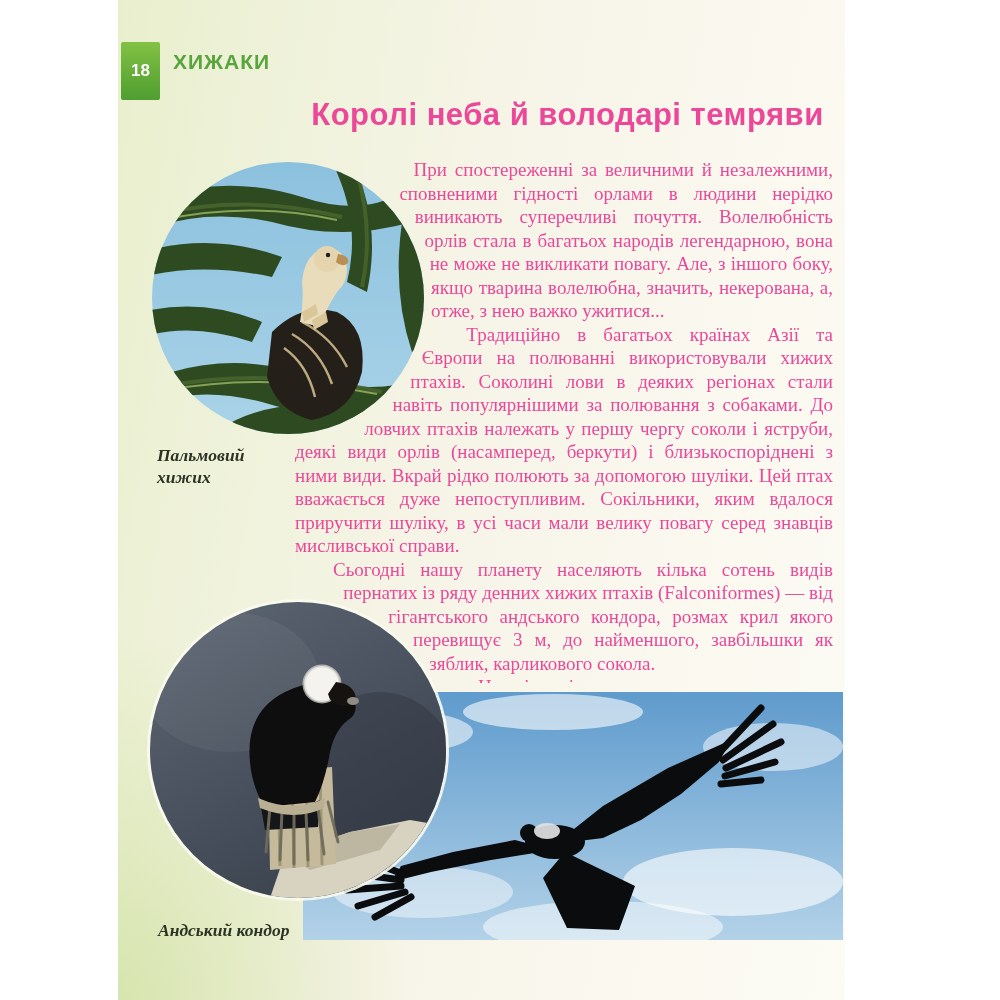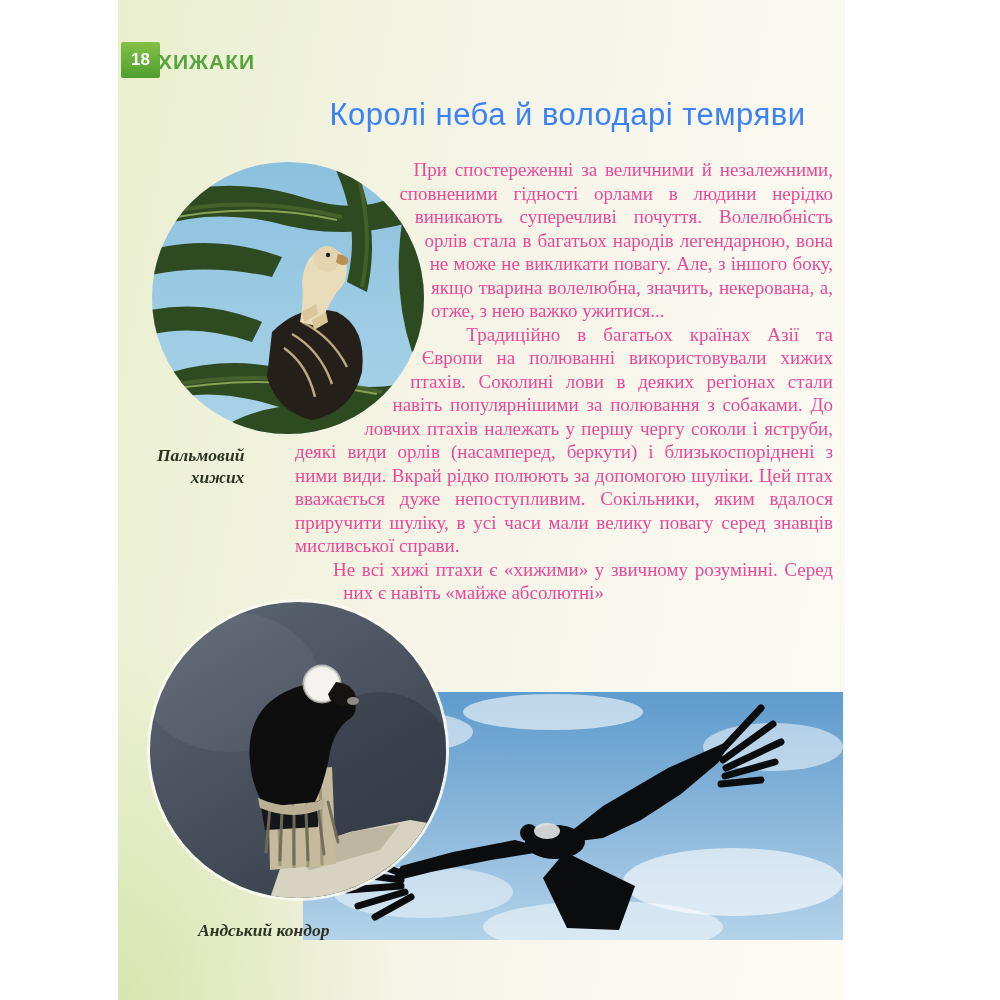--- a/index.html
+++ b/index.html
@@ -4,39 +4,39 @@
 <style>
   html,body{margin:0;padding:0;background:#ffffff;}
   #stage{position:relative;width:1000px;height:1000px;background:#ffffff;overflow:hidden;
          font-family:"Liberation Serif", serif;}
   
   #page{position:absolute;left:118px;top:0;width:727px;height:1000px;
         background:
           radial-gradient(ellipse 420px 520px at 0% 100%, rgba(196,218,140,0.55), rgba(196,218,140,0) 70%),
           linear-gradient(100deg,#e9efcd 0%,#eff2da 20%,#f6f4e7 45%,#faf8ee 70%,#fcfbf4 100%);}
   
-  .page-badge{position:absolute;left:121px;top:42px;width:39px;height:36px;border-radius:2px;
+  .page-badge{position:absolute;left:121px;top:42px;width:39px;height:58px;border-radius:2px;
         background:linear-gradient(#82c144,#4f9e31);display:flex;align-items:center;justify-content:center;
         color:#ffffff;font-family:"Liberation Sans",sans-serif;font-weight:bold;font-size:17px;}
-  .section-label{position:absolute;left:158px;top:50px;font-family:"Liberation Sans",sans-serif;
+  .section-label{position:absolute;left:173px;top:50px;font-family:"Liberation Sans",sans-serif;
         font-weight:700;font-size:21px;letter-spacing:1px;color:#58a53d;}
   .article-title{position:absolute;left:295px;top:97px;width:545px;text-align:center;
-        font-family:"Liberation Sans",sans-serif;font-weight:400;font-size:31px;color:#3b82f6;
+        font-family:"Liberation Sans",sans-serif;font-weight:700;font-size:31px;color:#ec4899;
         letter-spacing:0.5px;}
   
   .fig-circle{position:absolute;border-radius:50%;overflow:hidden;}
   #fig1{left:152px;top:162px;width:272px;height:272px;z-index:3;}
   #fig2{left:150px;top:602px;width:296px;height:296px;z-index:5;
         box-shadow:0 0 0 3px rgba(250,250,240,0.9);}
   .fig-circle svg{display:block;width:100%;height:100%;}
   
   .fig-caption{position:absolute;font-style:italic;font-weight:600;font-size:17.5px;
-        line-height:22px;color:#2c3324;z-index:4;text-align:right;}
+        line-height:22px;color:#2c3324;z-index:4;}
   #cap1{left:157px;top:444px;}
-  #cap2{left:158px;top:919px;margin-left:40px;}
+  #cap2{left:158px;top:919px;}
   
   #photo{position:absolute;left:303px;top:692px;width:540px;height:248px;z-index:2;overflow:hidden;}
   #photo svg{display:block;width:100%;height:100%;}
   
   .body-text{position:absolute;left:295px;top:158px;width:538px;height:525px;z-index:4;
         font-size:19px;line-height:23.5px;color:#ec4899;text-align:justify;overflow:hidden;}
   .body-text p{margin:0;text-indent:38px;}
   .float-c1{float:left;width:136px;height:280px;shape-outside:circle(144px at -8px 137px);}
   .float-c2{float:left;clear:left;width:158px;height:448px;shape-outside:circle(153px at 1px 312px);}
 </style>
@@ -188,15 +188,16 @@
       <path d="M108,196 Q145,212 175,196 L174,206 Q145,220 110,206 Z" fill="#b9af93"></path>
     </svg>
   </div>
   <div id="cap2" class="fig-caption">Андський кондор</div>
 
   <div class="body-text">
     <div class="float-c1"></div>
     <div class="float-c2"></div>
     <p>При спостереженні за величними й незалежними, сповненими гідності орлами в людини нерідко виникають суперечливі почуття. Волелюбність орлів стала в багатьох народів легендарною, вона не може не викликати повагу. Але, з іншого боку, якщо тварина волелюбна, значить, некерована, а, отже, з нею важко ужитися...</p>
     <p>Традиційно в багатьох країнах Азії та Європи на полюванні використовували хижих птахів. Соколині лови в деяких регіонах стали навіть популярнішими за полювання з собаками. До ловчих птахів належать у першу чергу соколи і яструби, деякі види орлів (насамперед, беркути) і близькоспоріднені з ними види. Вкрай рідко полюють за допомогою шуліки. Цей птах вважається дуже непоступливим. Сокільники, яким вдалося приручити шуліку, в усі часи мали велику повагу серед знавців мисливської справи.</p>
+    <p>Сьогодні нашу планету населяють кілька сотень видів пернатих із ряду денних хижих птахів (Falconiformes) — від гігантського андського кондора, розмах крил якого перевищує 3 м, до найменшого, завбільшки як зяблик, карликового сокола.</p>
     <p>Не всі хижі птахи є «хижими» у звичному розумінні. Серед них є навіть «майже абсолютні»</p>
   </div>
 </div>
 
 </body></html>

